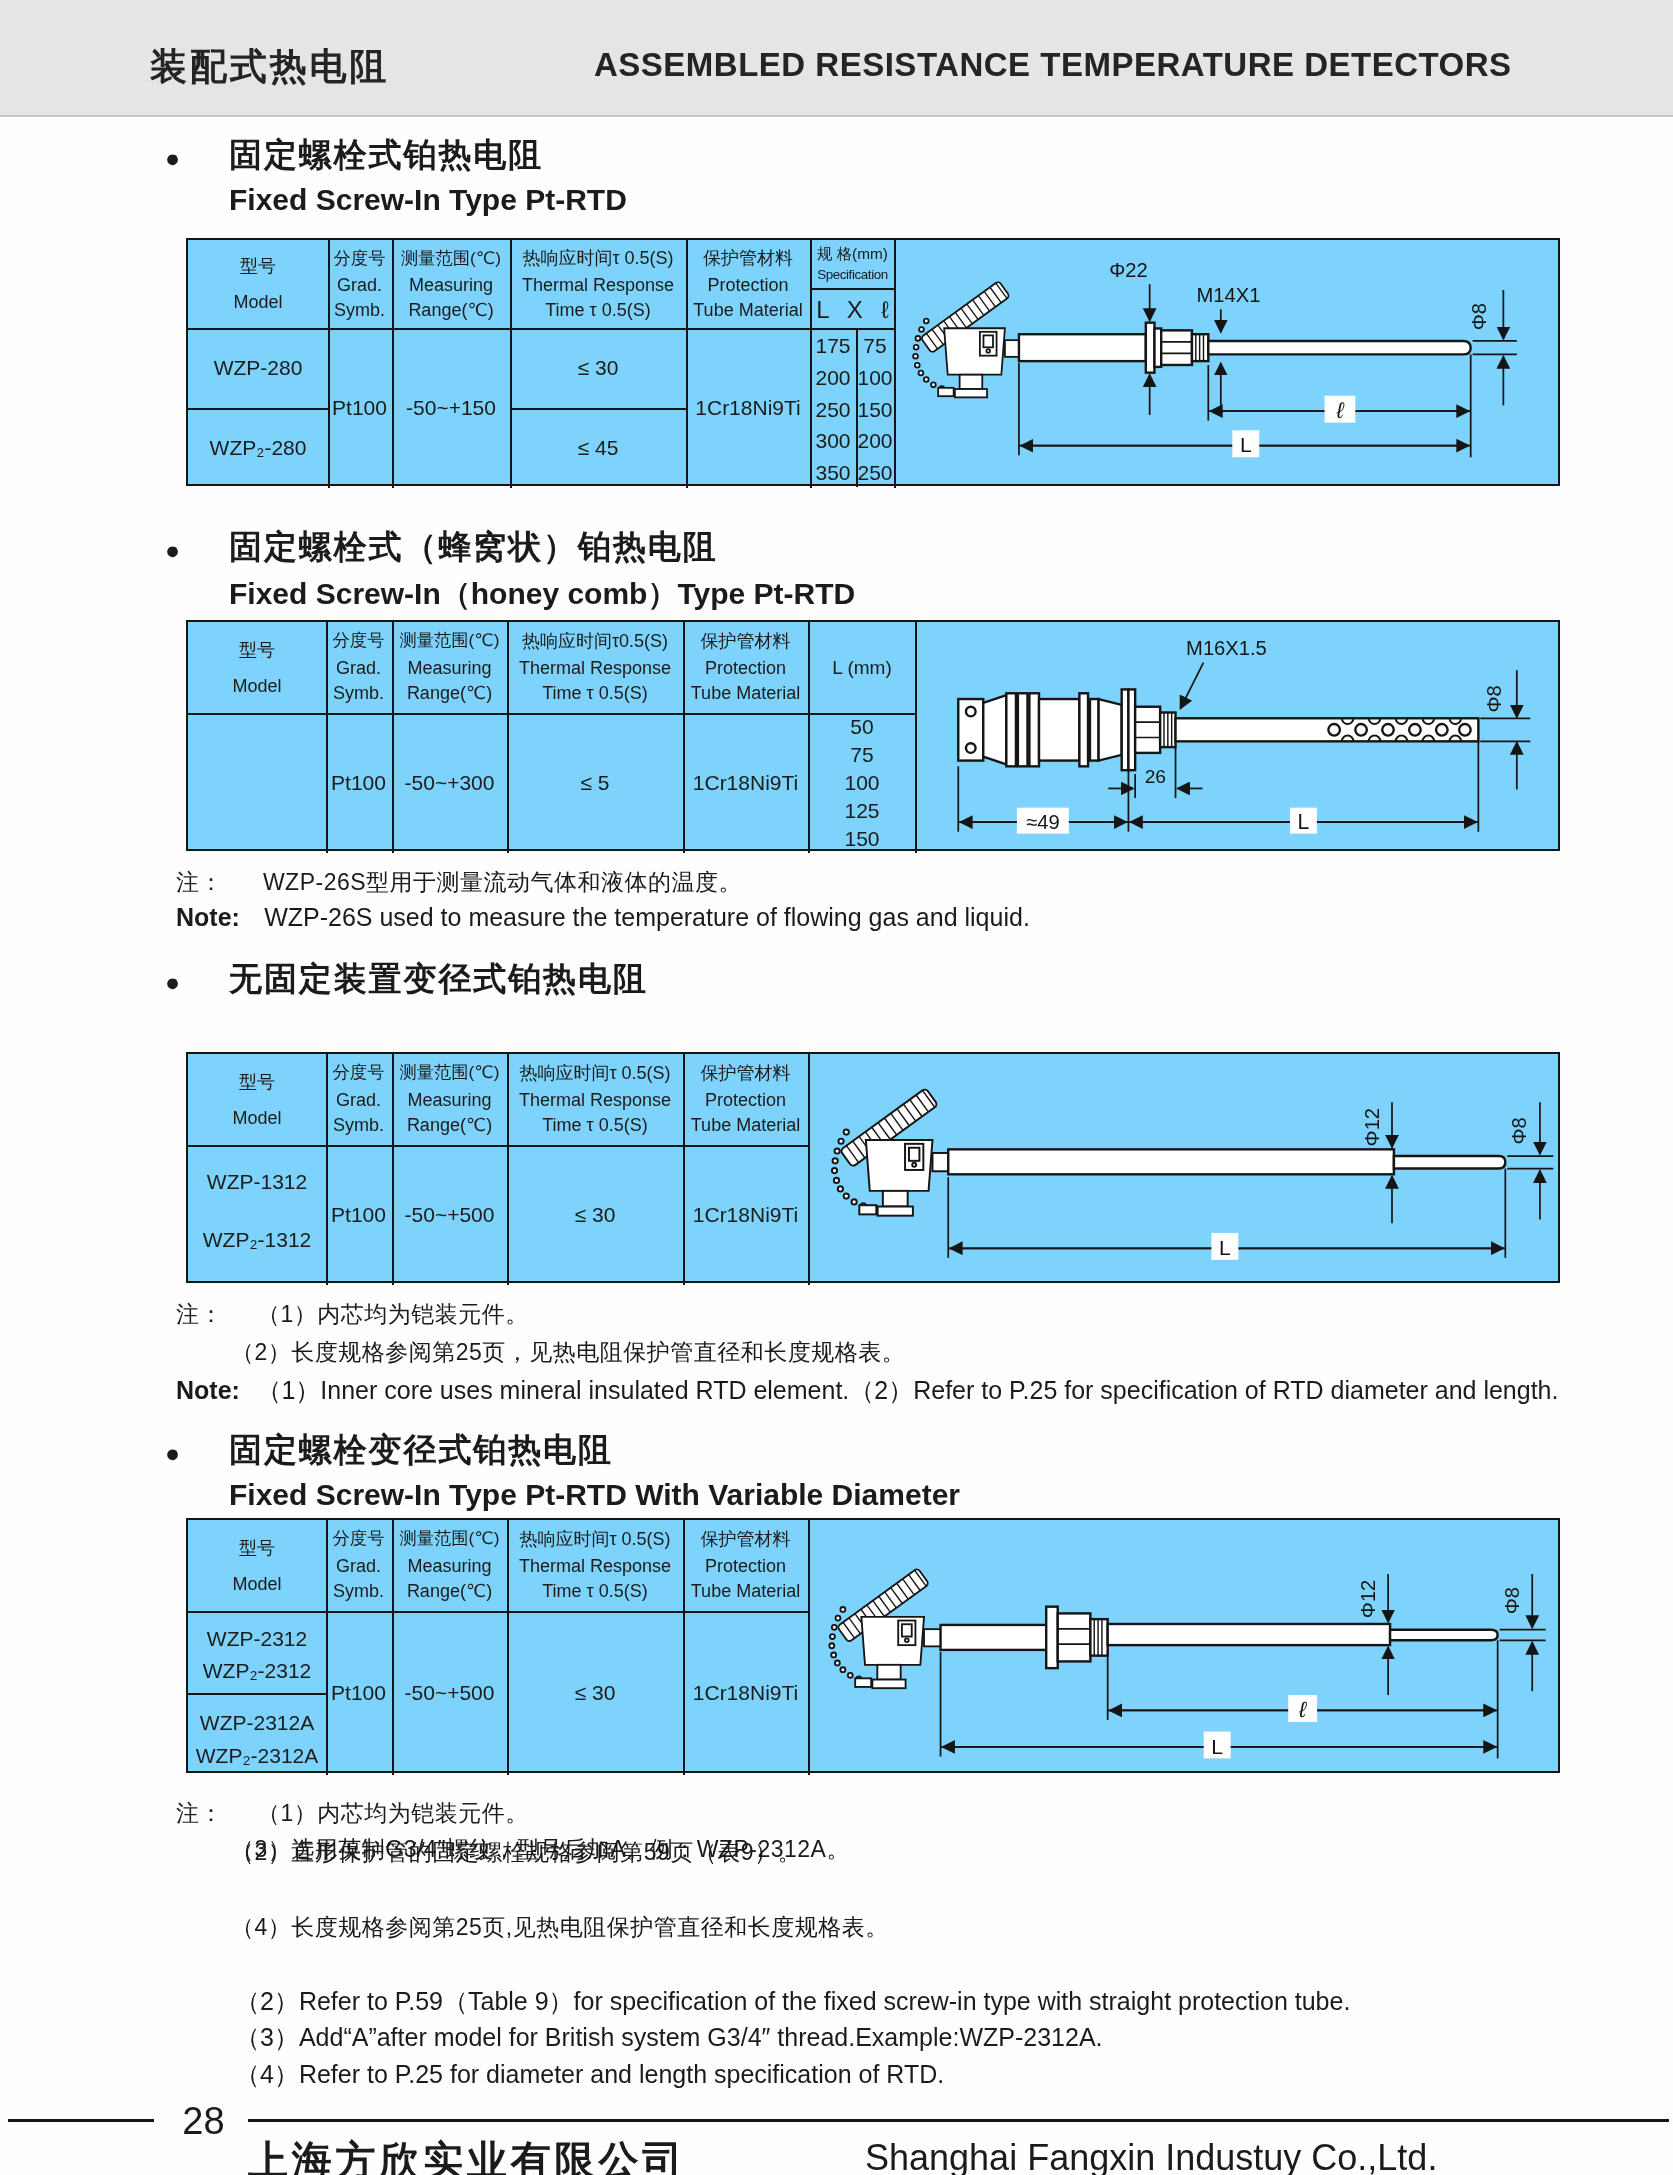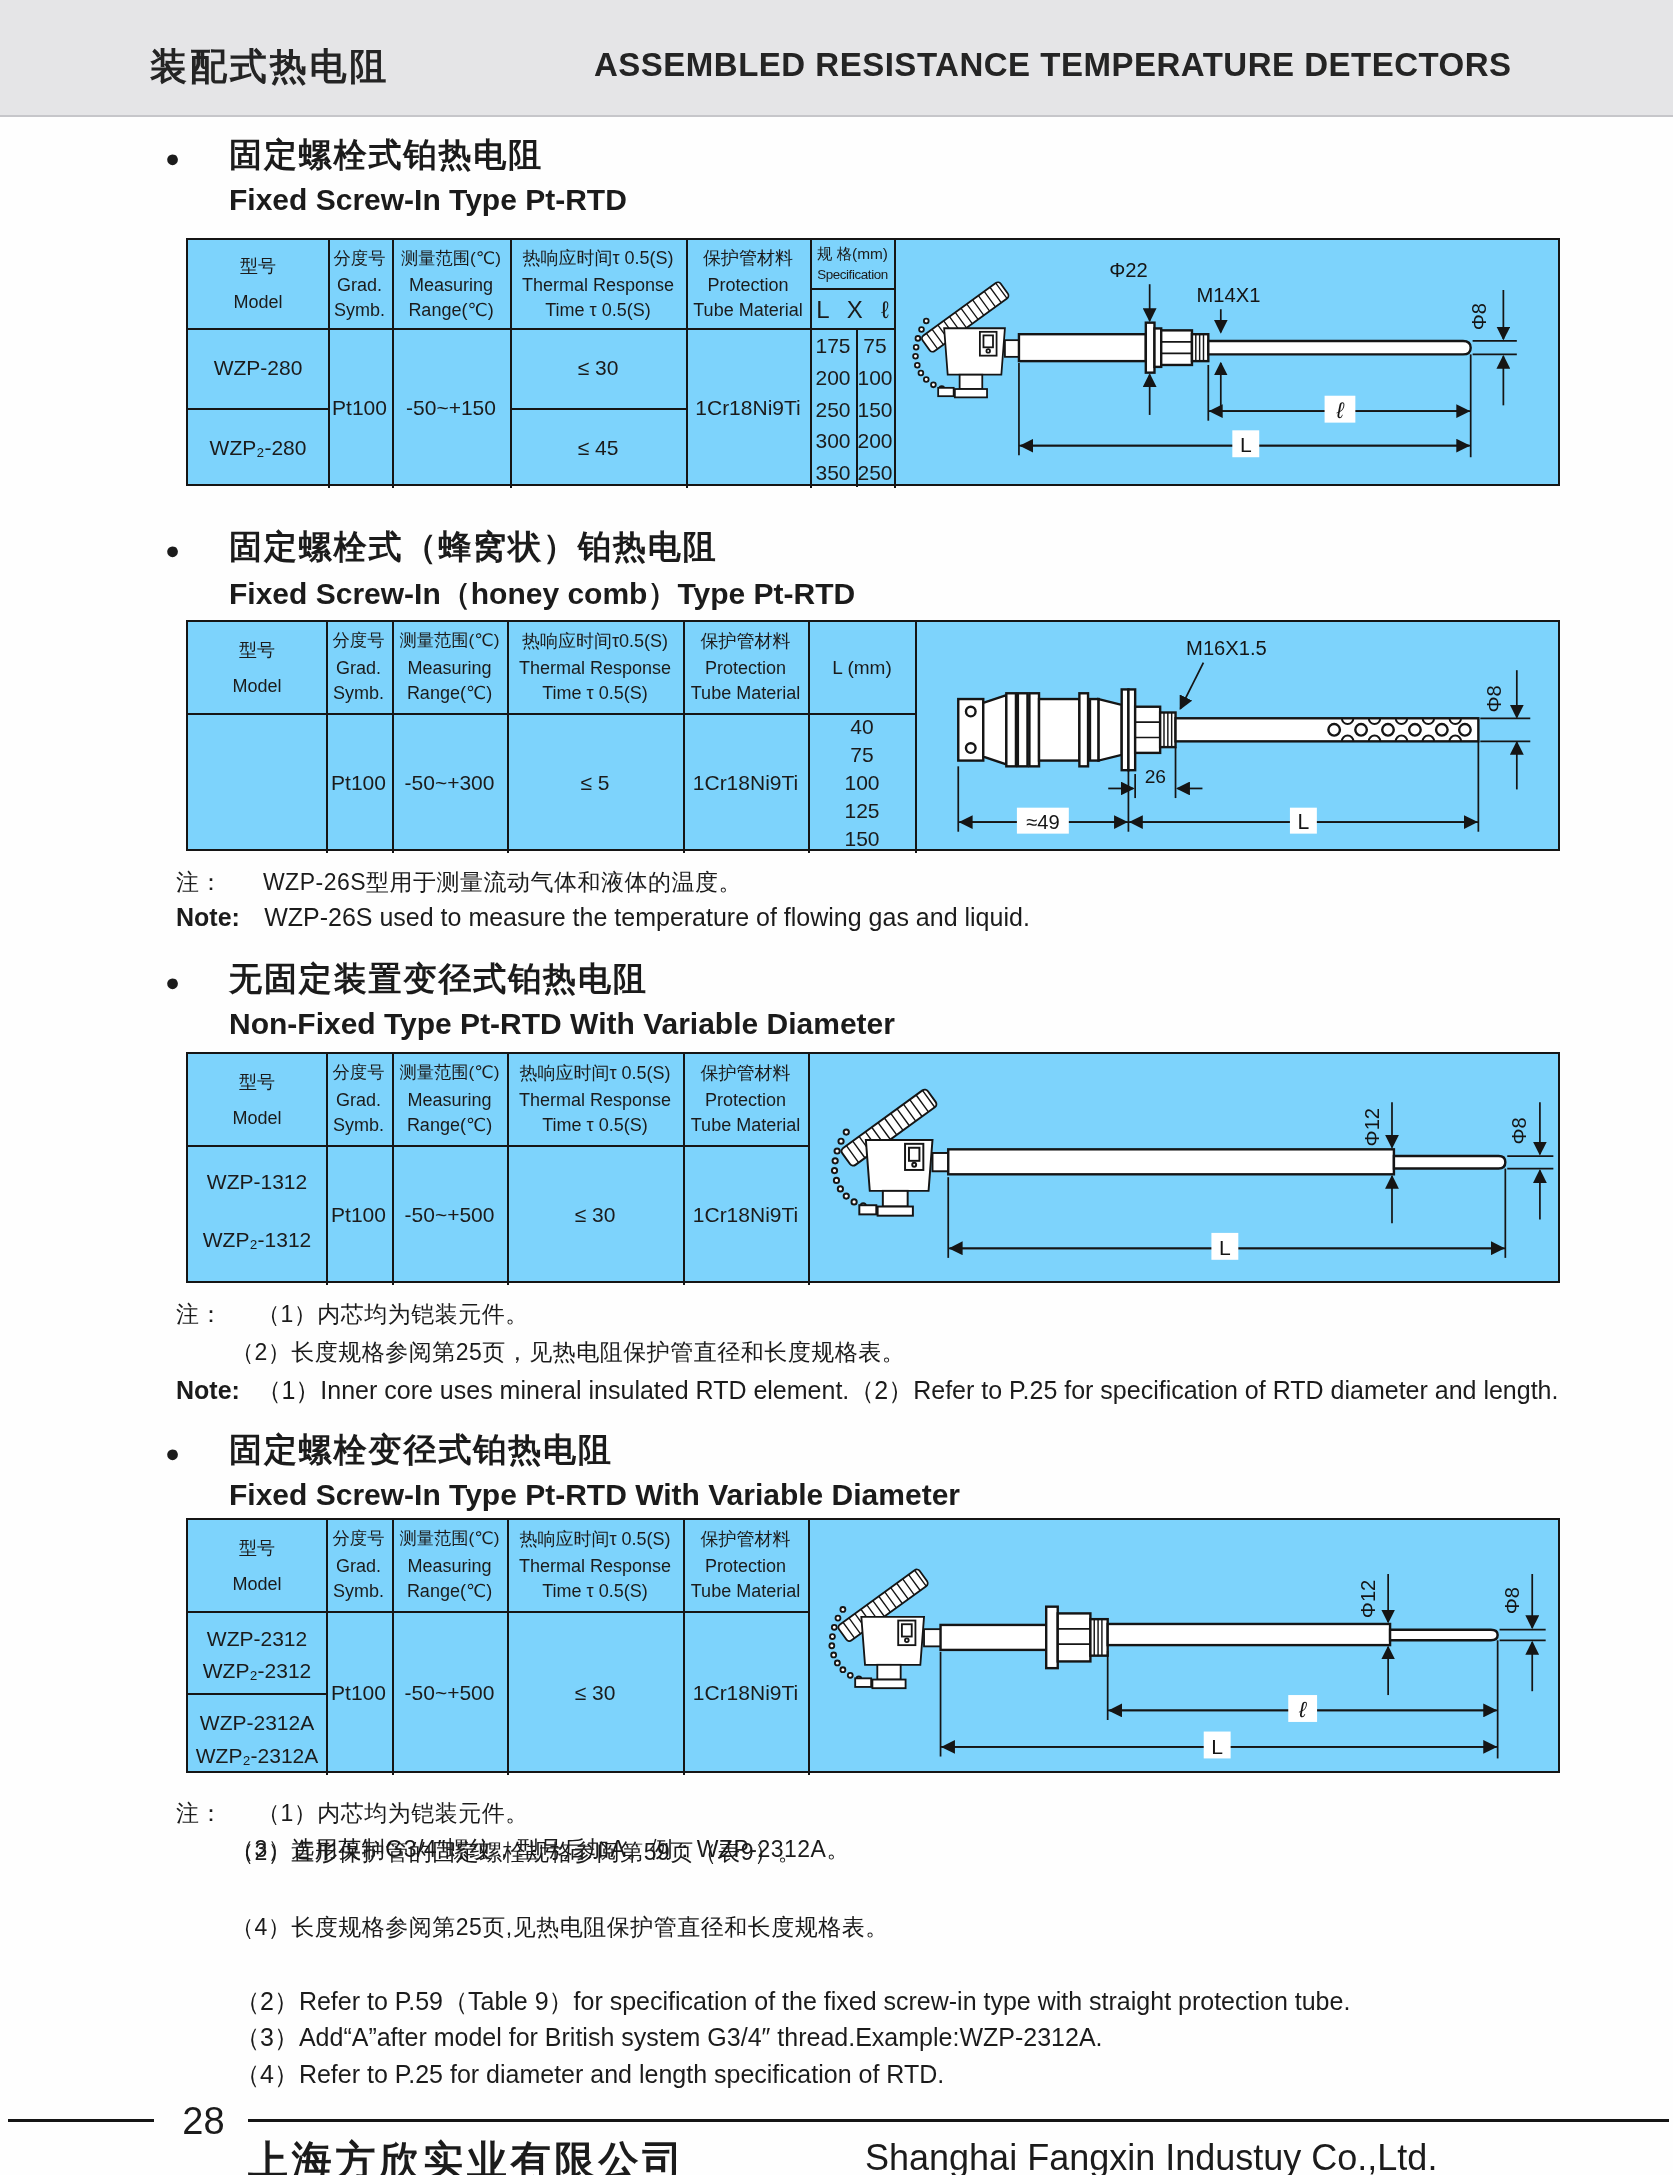--- a/index.html
+++ b/index.html
@@ -196,21 +196,21 @@
     <div class="a c he" style="left:319px;top:61px;width:176px;height:21px">Time τ 0.5(S)</div>
     <div class="a c hz" style="left:495px;top:8.6px;width:125px;height:21px">保护管材料</div>
     <div class="a c he" style="left:495px;top:36px;width:125px;height:21px">Protection</div>
     <div class="a c he" style="left:495px;top:61px;width:125px;height:21px">Tube Material</div>
     <div class="a c" style="left:620px;top:0;width:108px;height:91px;font-size:19px">L (mm)</div>
 
     <div class="a c val" style="left:138px;top:91px;width:65px;height:139px">Pt100</div>
     <div class="a c val" style="left:204px;top:91px;width:115px;height:139px">-50~+300</div>
     <div class="a c val" style="left:319px;top:91px;width:176px;height:139px">≤ 5</div>
     <div class="a c val" style="left:495px;top:91px;width:125px;height:139px">1Cr18Ni9Ti</div>
-    <div class="a c val" style="left:620px;top:91px;width:108px;height:28px">40</div>
+    <div class="a c val" style="left:620px;top:91px;width:108px;height:28px">50</div>
     <div class="a c val" style="left:620px;top:119px;width:108px;height:28px">75</div>
     <div class="a c val" style="left:620px;top:147px;width:108px;height:28px">100</div>
     <div class="a c val" style="left:620px;top:175px;width:108px;height:28px">125</div>
     <div class="a c val" style="left:620px;top:203px;width:108px;height:28px">150</div>
 
     <svg class="a" style="left:727px;top:0" width="647" height="231" viewBox="0 0 673 240">
       <defs>
           <marker id="ar2" viewBox="0 0 10 10" refX="9" refY="5" markerWidth="8" markerHeight="8" orient="auto">
             <path d="M0,0L10,5L0,10z" fill="#151515"></path>
           </marker>
@@ -276,21 +276,20 @@
     <span>注：</span>
     <span style="margin-left:33px">WZP-26S型用于测量流动气体和液体的温度。</span>
   </div>
   <div class="note-en" style="left:176px;top:903px">
     <span class="nlbl">Note:</span>
     <span style="margin-left:17.3px">WZP-26S used to measure the temperature of flowing gas and liquid.</span>
   </div>
 
   <div class="bullet" style="left:165px;top:968px">●</div>
   <div class="zh-title" style="left:229px;top:957px">无固定装置变径式铂热电阻</div>
-  <div class="en-title" style="left:229px;top:1007px">Non-Fixed Type Pt-RTD With Variable Diameter</div>
 
   <div class="tbl" style="left:176px;top:1052px;width:1374px;height:231px">
     <div class="vl" style="left:138px;top:0;height:231px"></div>
     <div class="vl" style="left:204px;top:0;height:231px"></div>
     <div class="vl" style="left:319px;top:0;height:231px"></div>
     <div class="vl" style="left:495px;top:0;height:231px"></div>
     <div class="vl" style="left:620px;top:0;height:231px"></div>
     <div class="hl" style="left:0;top:91px;width:622px"></div>
 
     <div class="a c hz" style="left:0;top:15.4px;width:138px;height:25px">型号</div>

